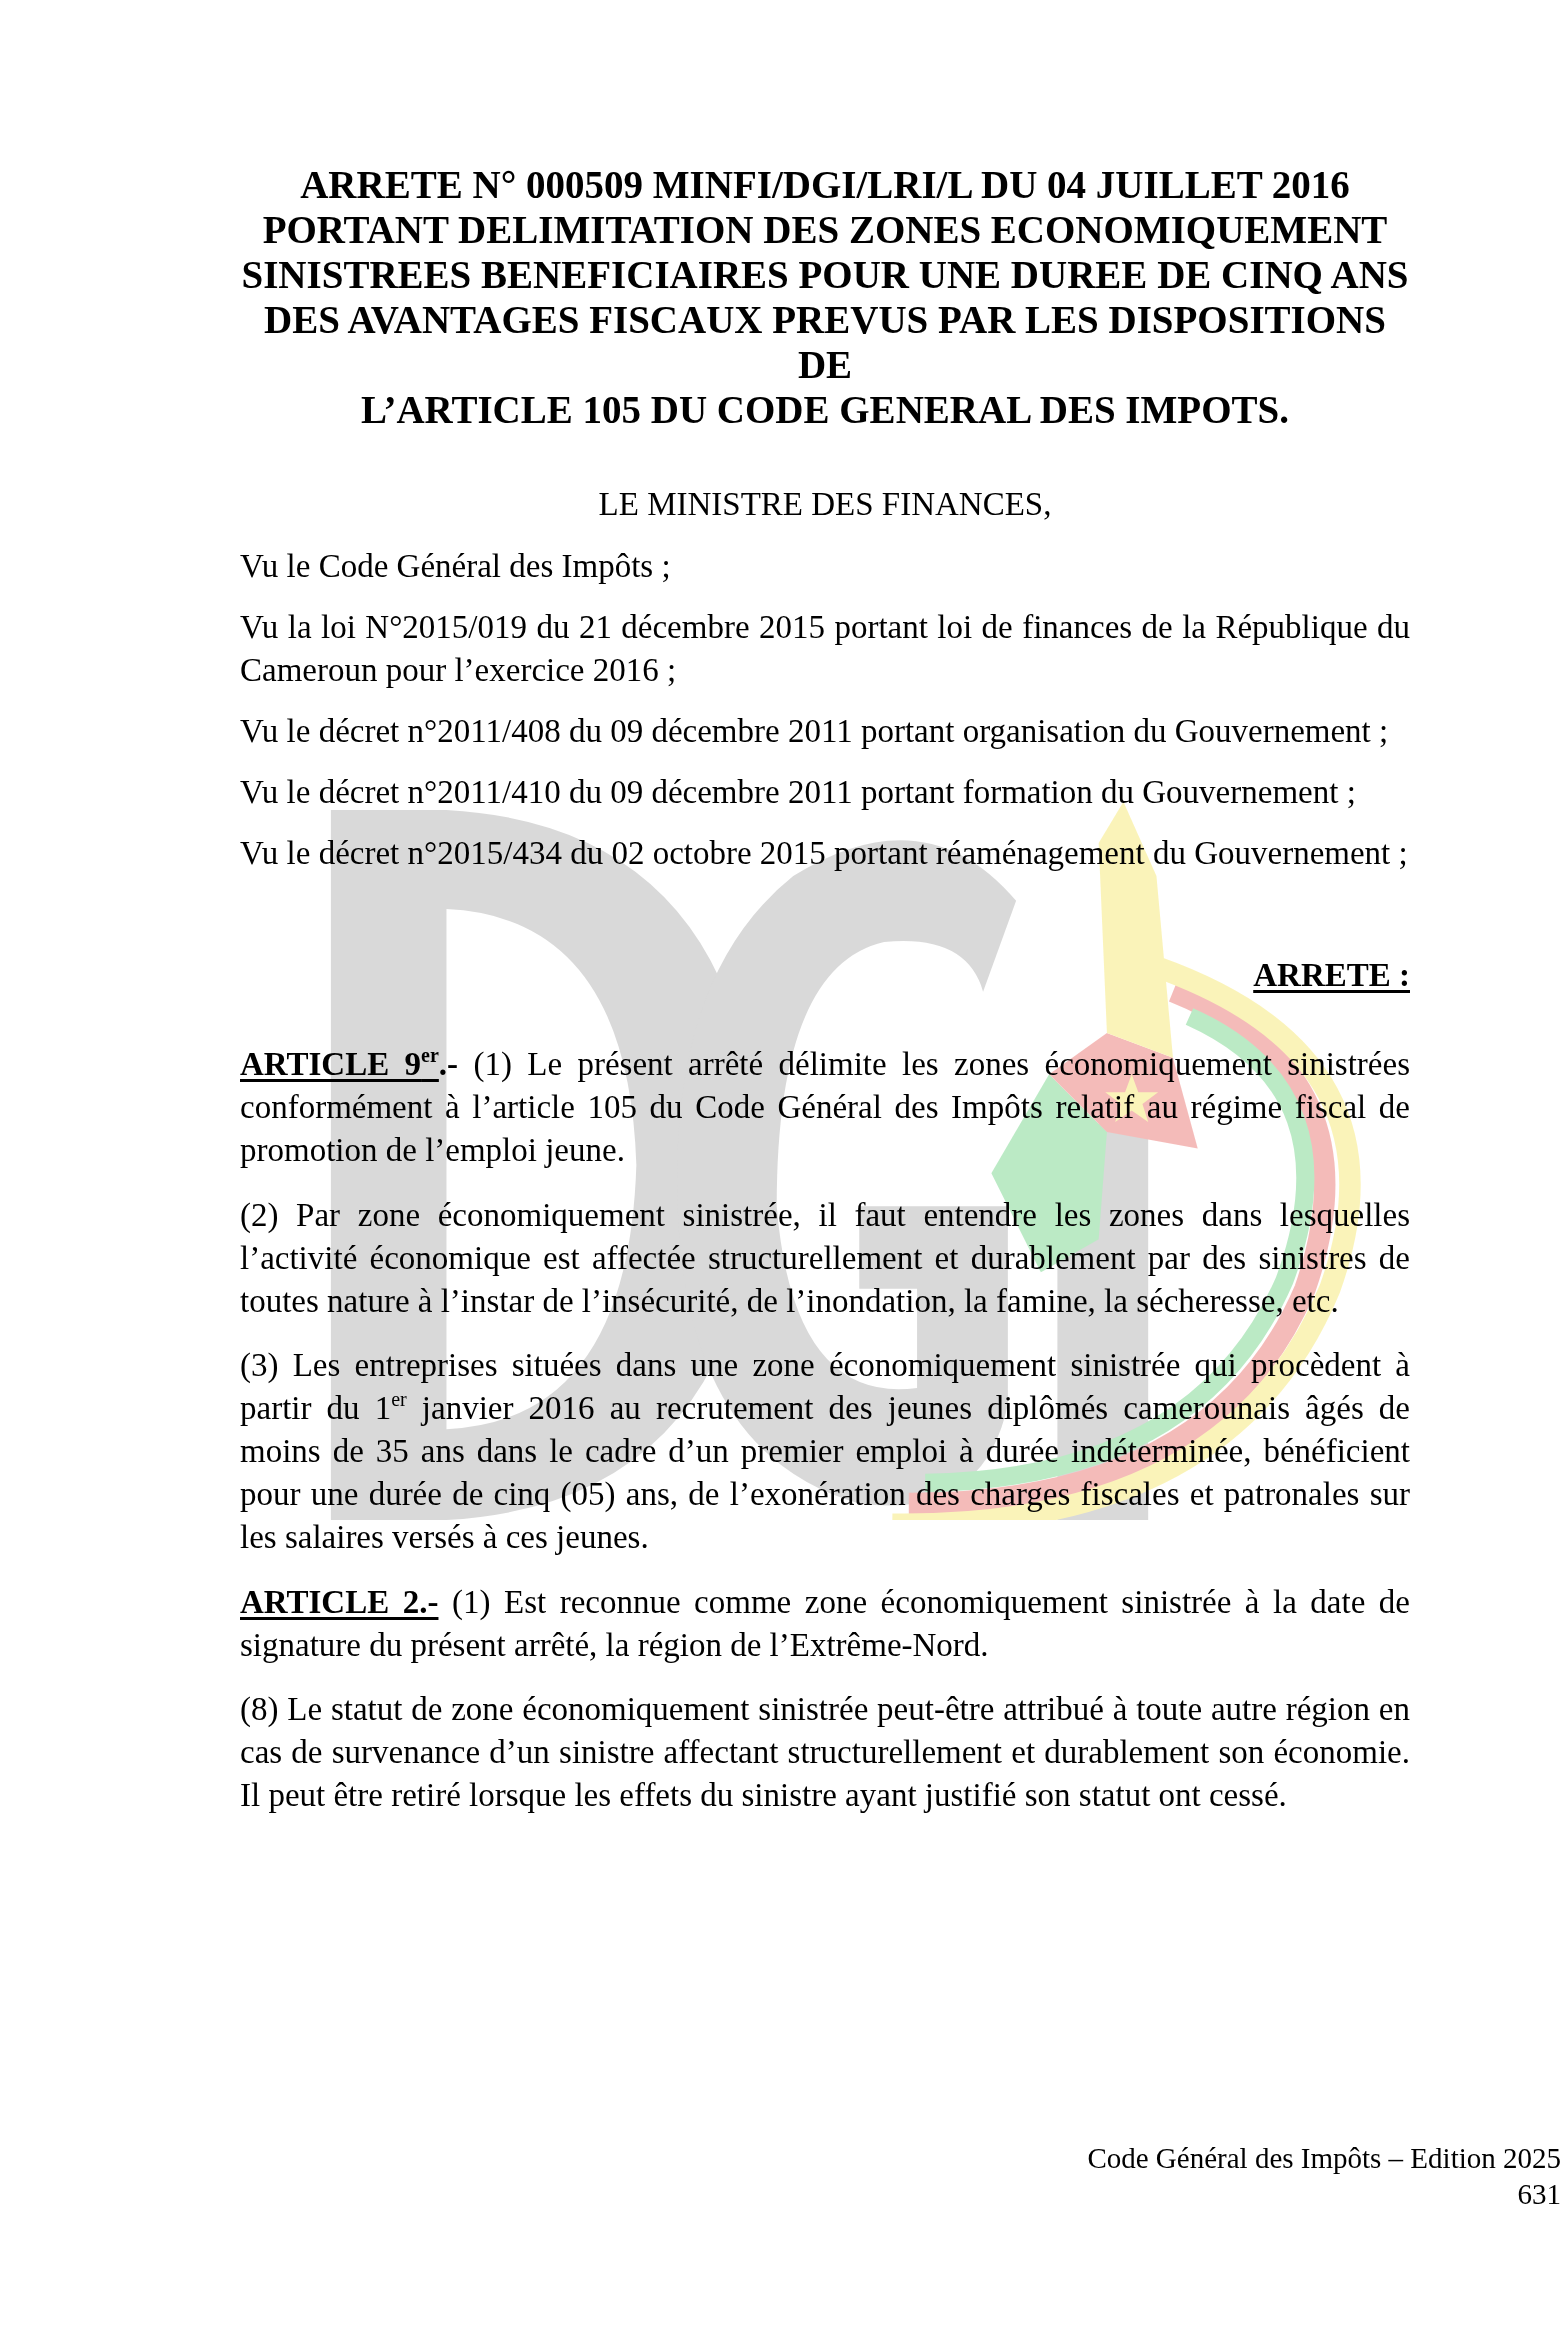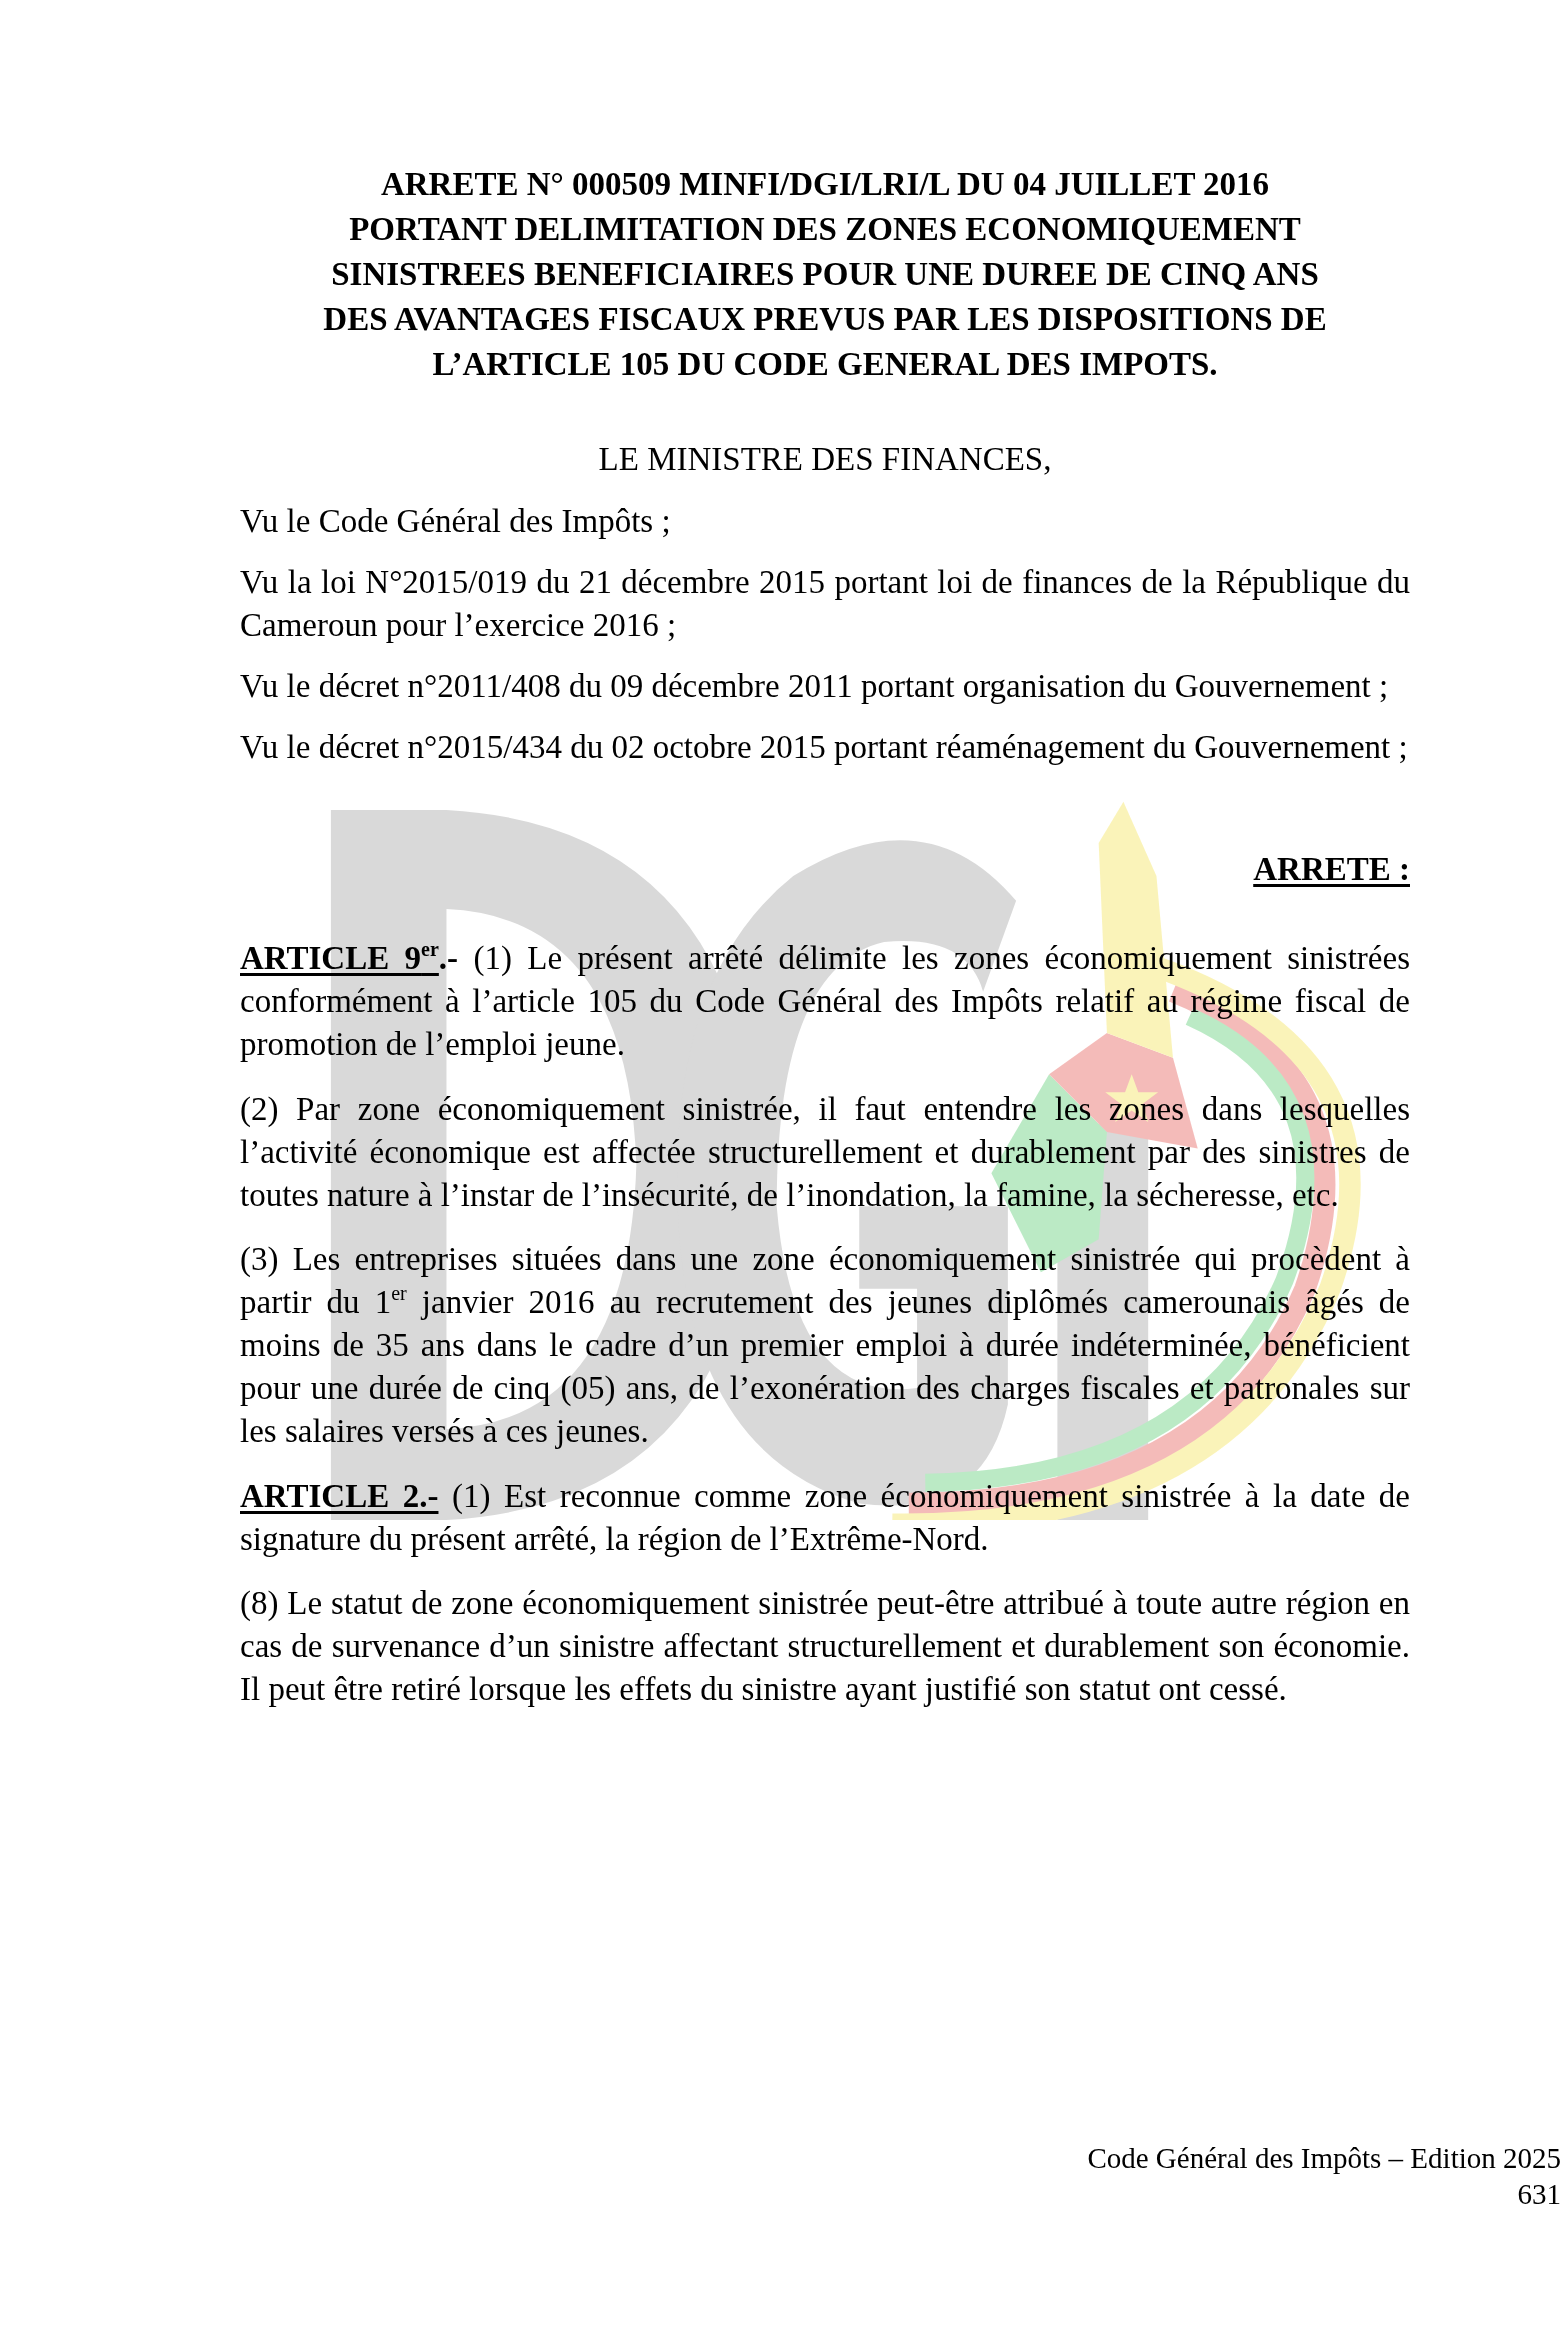--- a/index.html
+++ b/index.html
@@ -4,21 +4,21 @@
 <style>
   html, body { margin: 0; padding: 0; background: #ffffff; }
   body { width: 1561px; height: 2342px; position: relative; overflow: hidden;
          font-family: "Liberation Serif", "DejaVu Serif", serif; color: #000; }
   .page { position: absolute; left: 0; top: 0; width: 1561px; height: 2342px; background: #fff; }
 
   
   .watermark { position: absolute; left: 281px; top: 777px; width: 1140px; height: 743px; opacity: 0.32; z-index: 0; }
 
   .content { position: absolute; left: 240px; top: 162px; width: 1170px; z-index: 1; }
-  .title { text-align: center; font-weight: bold; font-size: 33px; line-height: 45px; margin: 0; }
+  .title { text-align: center; font-weight: bold; font-size: 39px; line-height: 45px; margin: 0; }
   .minister { text-align: center; font-weight: normal; font-size: 33px; line-height: 45px; margin: 50px 0 0 0; }
   .vu { font-size: 33px; line-height: 43px; margin: 0; text-align: justify; }
   .vu.first { margin-top: 41px; }
   .gap { margin-top: 18px; }
   .arrete { text-align: right; font-weight: bold; font-size: 33px; line-height: 45px; margin: 78px 0 0 0; }
   .arrete span { text-decoration: underline; text-decoration-thickness: 3.3px; text-underline-offset: 4.1px; }
   .para { font-size: 33px; line-height: 43px; margin: 21.5px 0 0 0; text-align: justify; text-align-last: left; }
   .para.first-art { margin-top: 45px; }
   .art-label { font-weight: bold; text-decoration: underline; text-decoration-thickness: 3.3px; text-underline-offset: 4.1px; }
   .art-suffix { font-weight: bold; }
@@ -56,20 +56,21 @@
       <span>SINISTREES BENEFICIAIRES POUR UNE DUREE DE CINQ ANS</span><br>
       <span>DES AVANTAGES FISCAUX PREVUS PAR LES DISPOSITIONS DE</span><br>
       <span>L’ARTICLE 105 DU CODE GENERAL DES IMPOTS.</span>
     </p>
 
     <p class="minister">LE MINISTRE DES FINANCES,</p>
 
     <p class="vu gap">Vu le Code Général des Impôts ;</p>
     <p class="vu gap">Vu la loi N°2015/019 du 21 décembre 2015 portant loi de finances de la République du  Cameroun pour l’exercice 2016 ;</p>
     <p class="vu gap">Vu le décret n°2011/408 du 09 décembre 2011 portant organisation du Gouvernement ;</p>
+    <p class="vu gap">Vu le décret n°2011/410 du 09 décembre 2011 portant formation du Gouvernement ;</p>
     <p class="vu gap">Vu le décret n°2015/434 du 02 octobre 2015 portant réaménagement du Gouvernement ;</p>
 
     <p class="arrete"><span>ARRETE :</span></p>
 
     <p class="para first-art"><span class="art-label"><span>ARTICLE 9</span><sup>er</sup></span><span class="art-suffix">.-</span><span> (1) Le présent arrêté délimite les zones économiquement sinistrées conformément à l’article 105 du Code Général des Impôts relatif au régime fiscal de promotion de l’emploi jeune.</span></p>
 
     <p class="para">(2) Par zone économiquement sinistrée, il faut entendre les zones dans lesquelles l’activité économique est affectée structurellement et durablement par des sinistres de toutes nature à l’instar de l’insécurité, de l’inondation, la famine, la sécheresse, etc.</p>
 
     <p class="para"><span>(3) Les entreprises situées dans une zone économiquement sinistrée qui procèdent à partir du 1</span><sup>er</sup><span> janvier 2016 au recrutement des jeunes diplômés camerounais âgés de moins de 35 ans dans le cadre d’un premier emploi à durée indéterminée, bénéficient pour une durée de cinq (05) ans, de l’exonération des charges fiscales et patronales sur les salaires versés à ces jeunes.</span></p>
 

